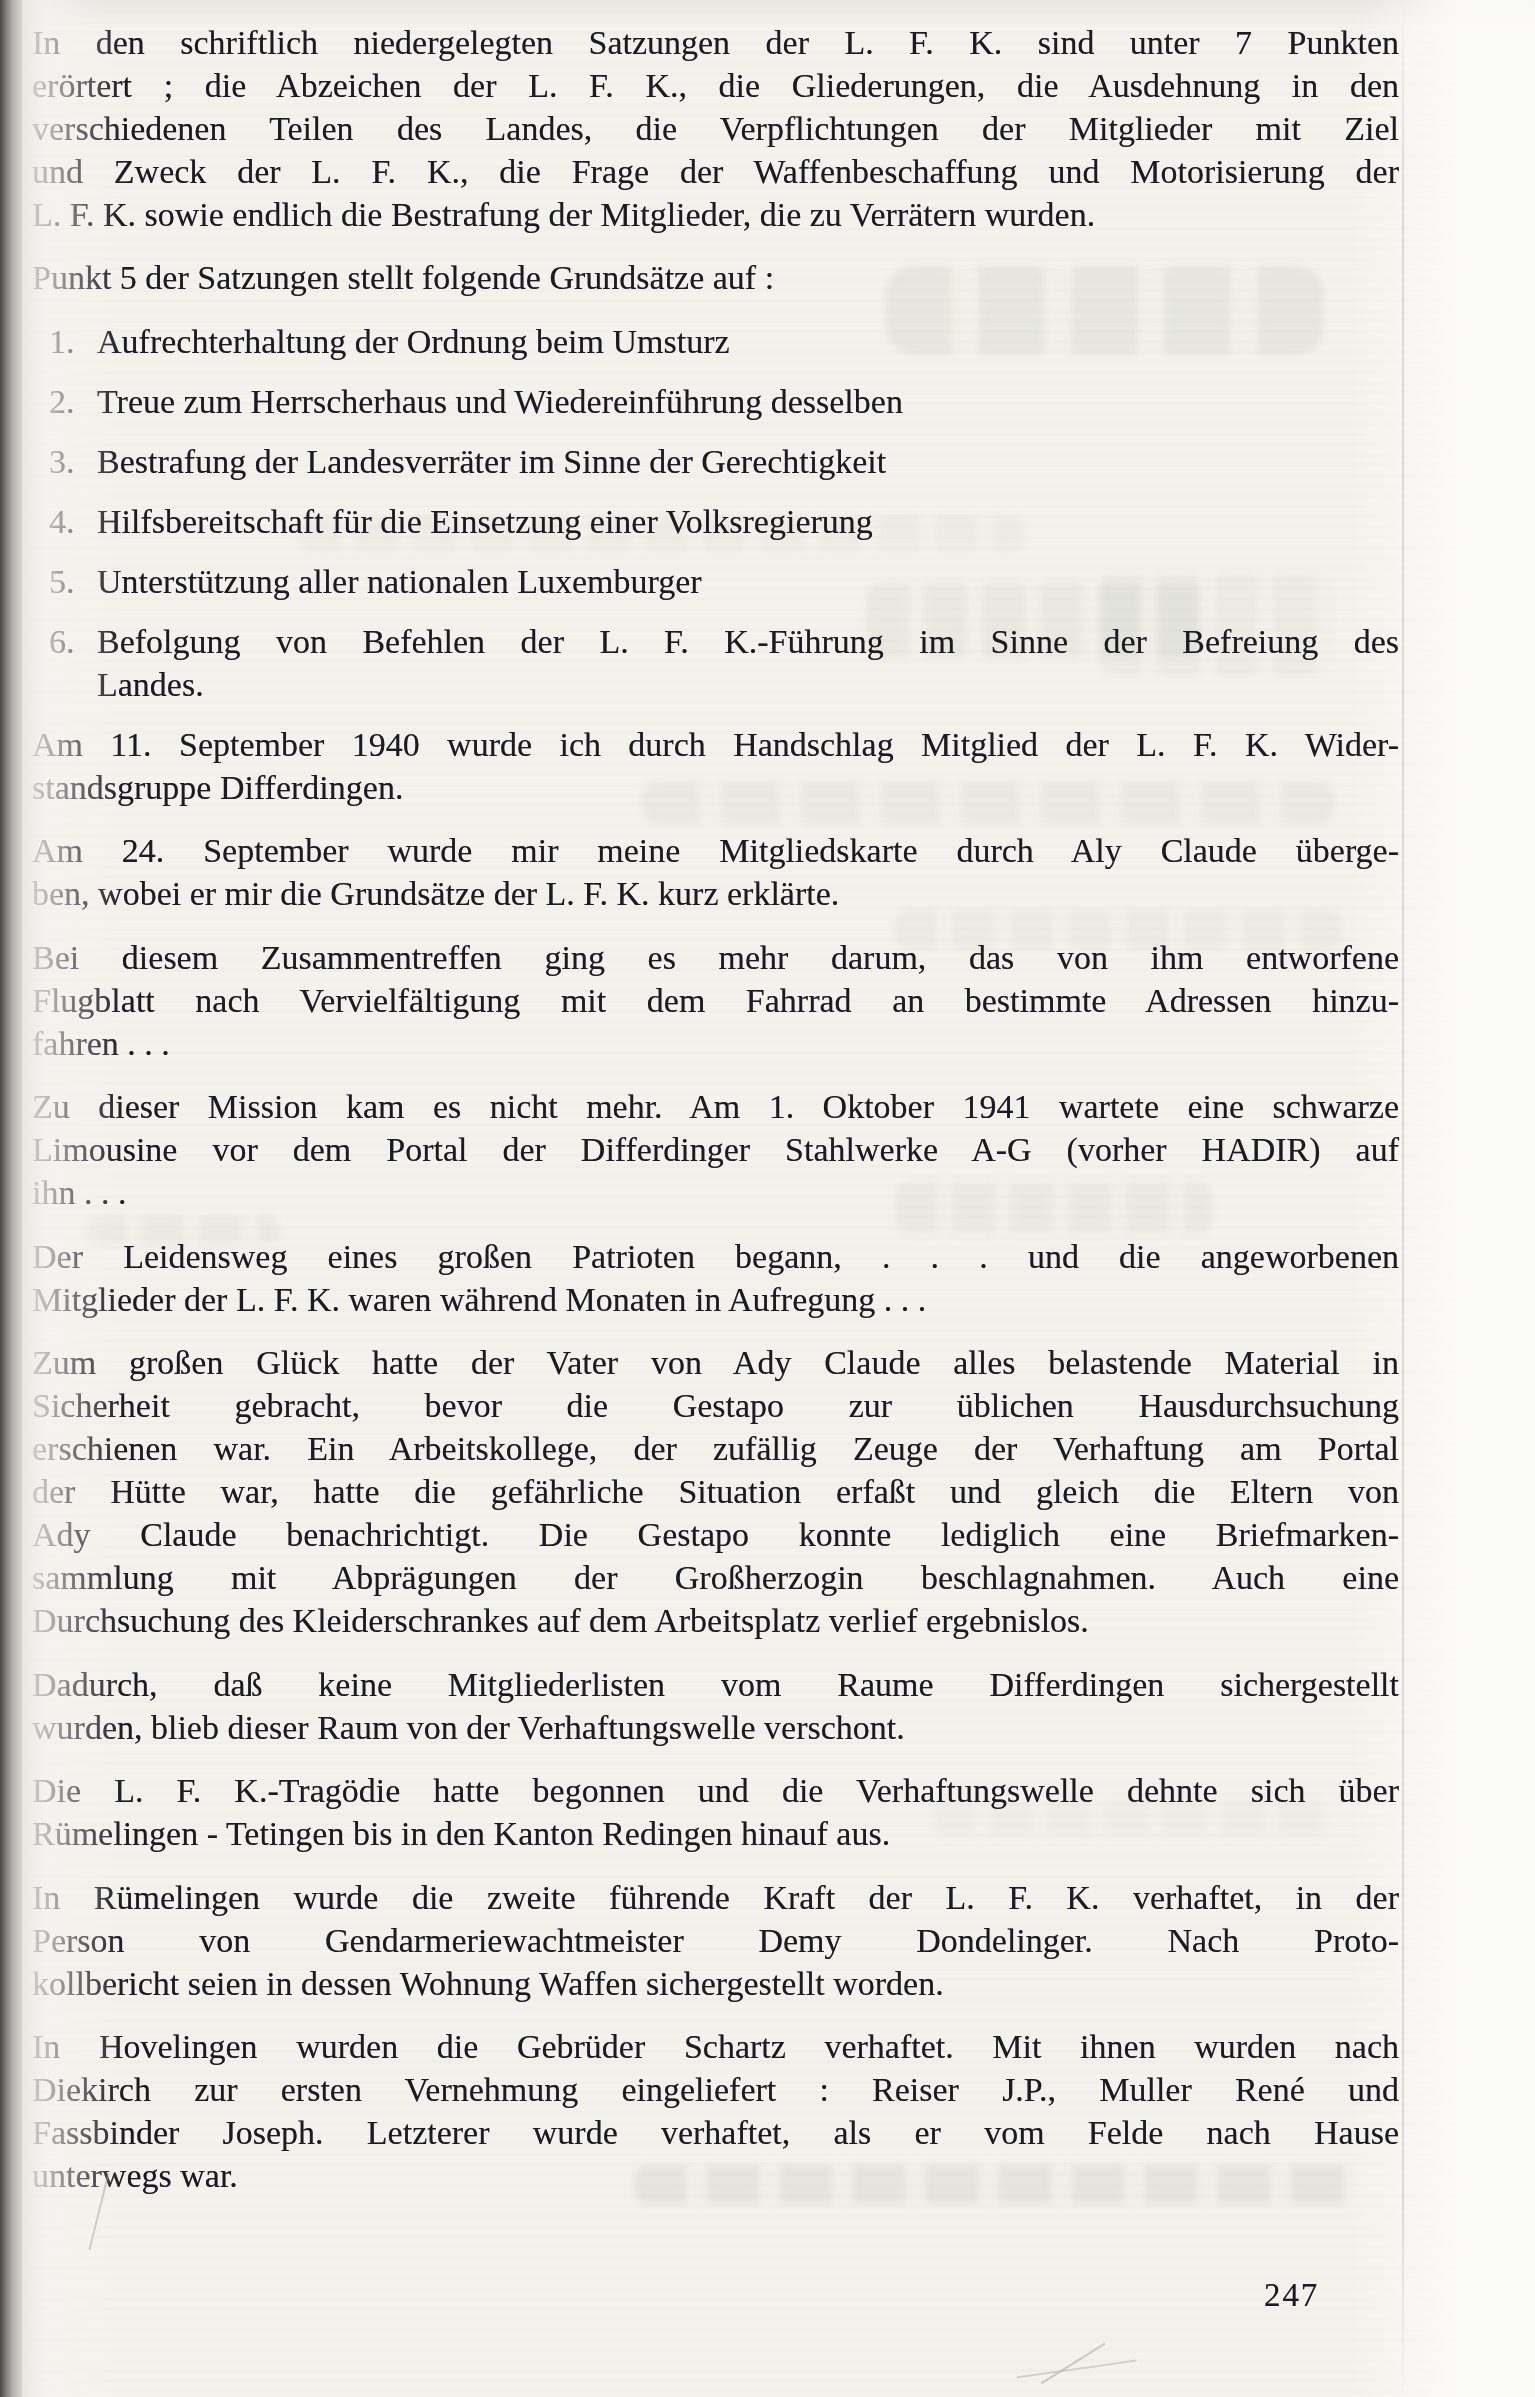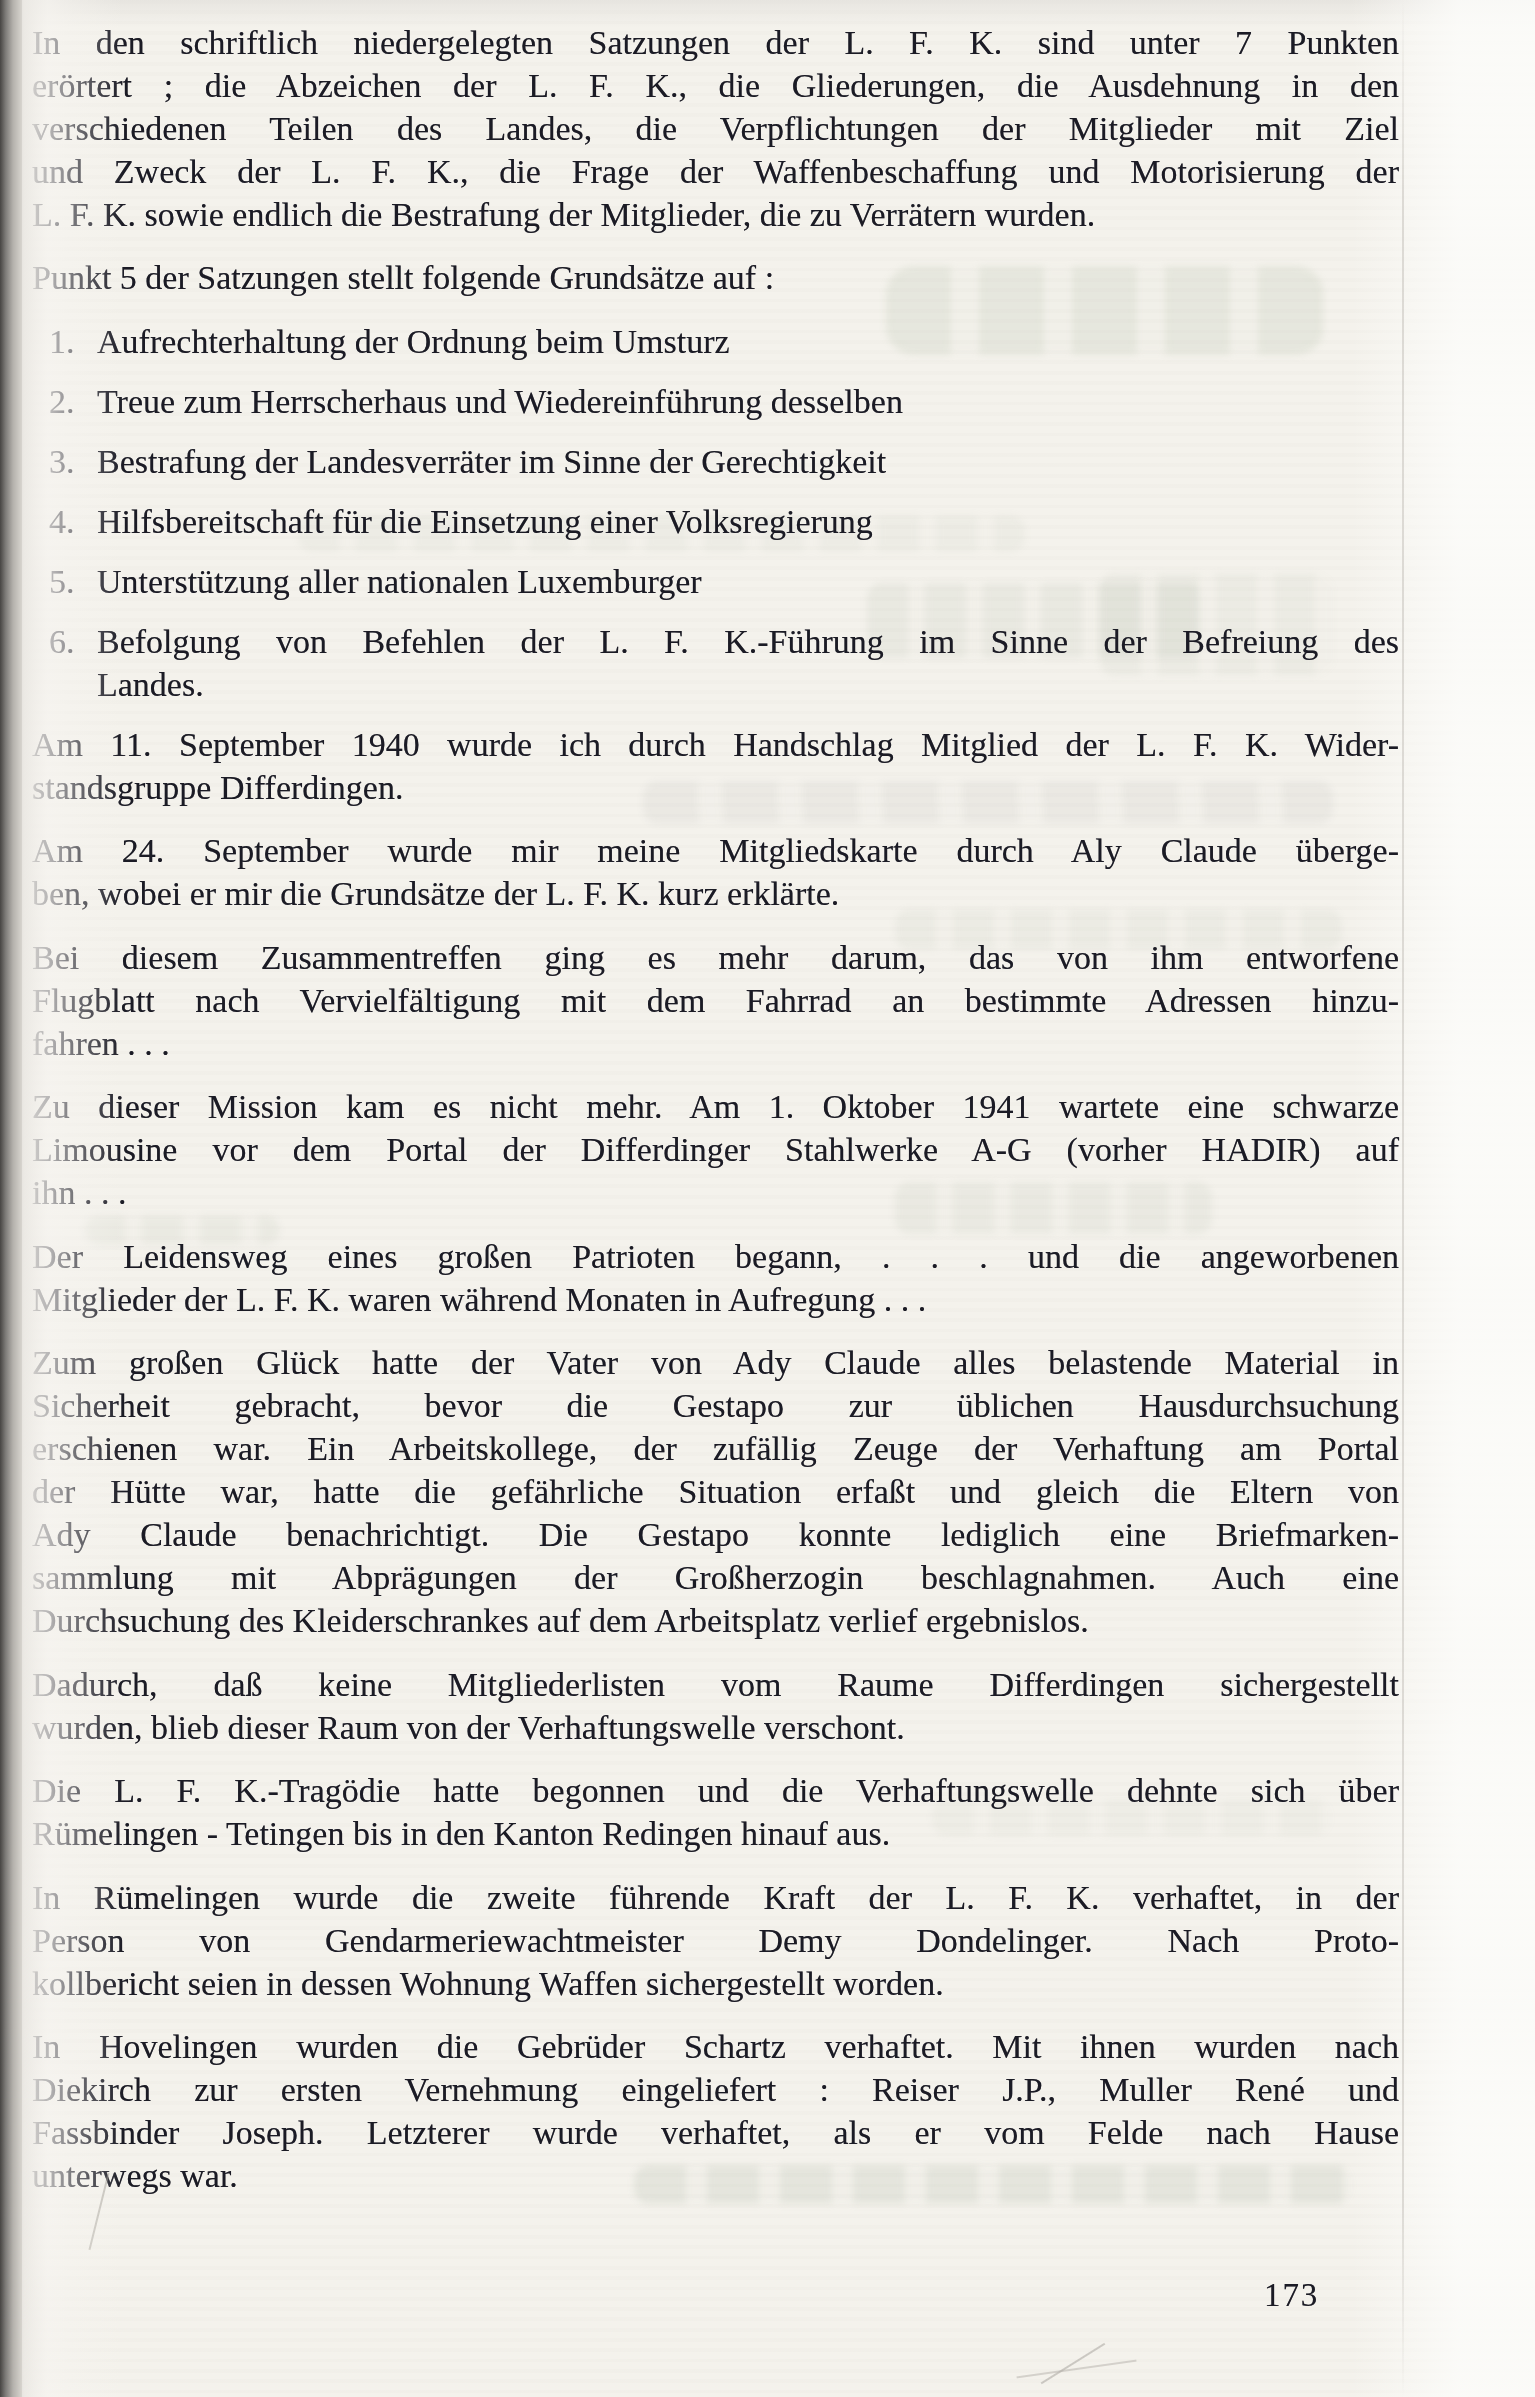--- a/index.html
+++ b/index.html
@@ -172,21 +172,21 @@
         <div class="line last">kollbericht seien in dessen Wohnung Waffen sichergestellt worden.</div>
       </div>
       <div class="block para">
         <div class="line">In Hovelingen wurden die Gebrüder Schartz verhaftet. Mit ihnen wurden nach</div>
         <div class="line">Diekirch zur ersten Vernehmung eingeliefert&nbsp;: Reiser J.P., Muller René und</div>
         <div class="line">Fassbinder Joseph. Letzterer wurde verhaftet, als er vom Felde nach Hause</div>
         <div class="line last">unterwegs war.</div>
       </div>
     </div>
 
-  <div class="pagenum">173</div>
+  <div class="pagenum">247</div>
 
   <div class="crease"></div>
   <div class="scratch s1"></div>
   <div class="scratch s2"></div>
   <div class="scratch s3"></div>
   <div class="gutter"></div>
   <div class="wash"></div>
 
 </div>
 

